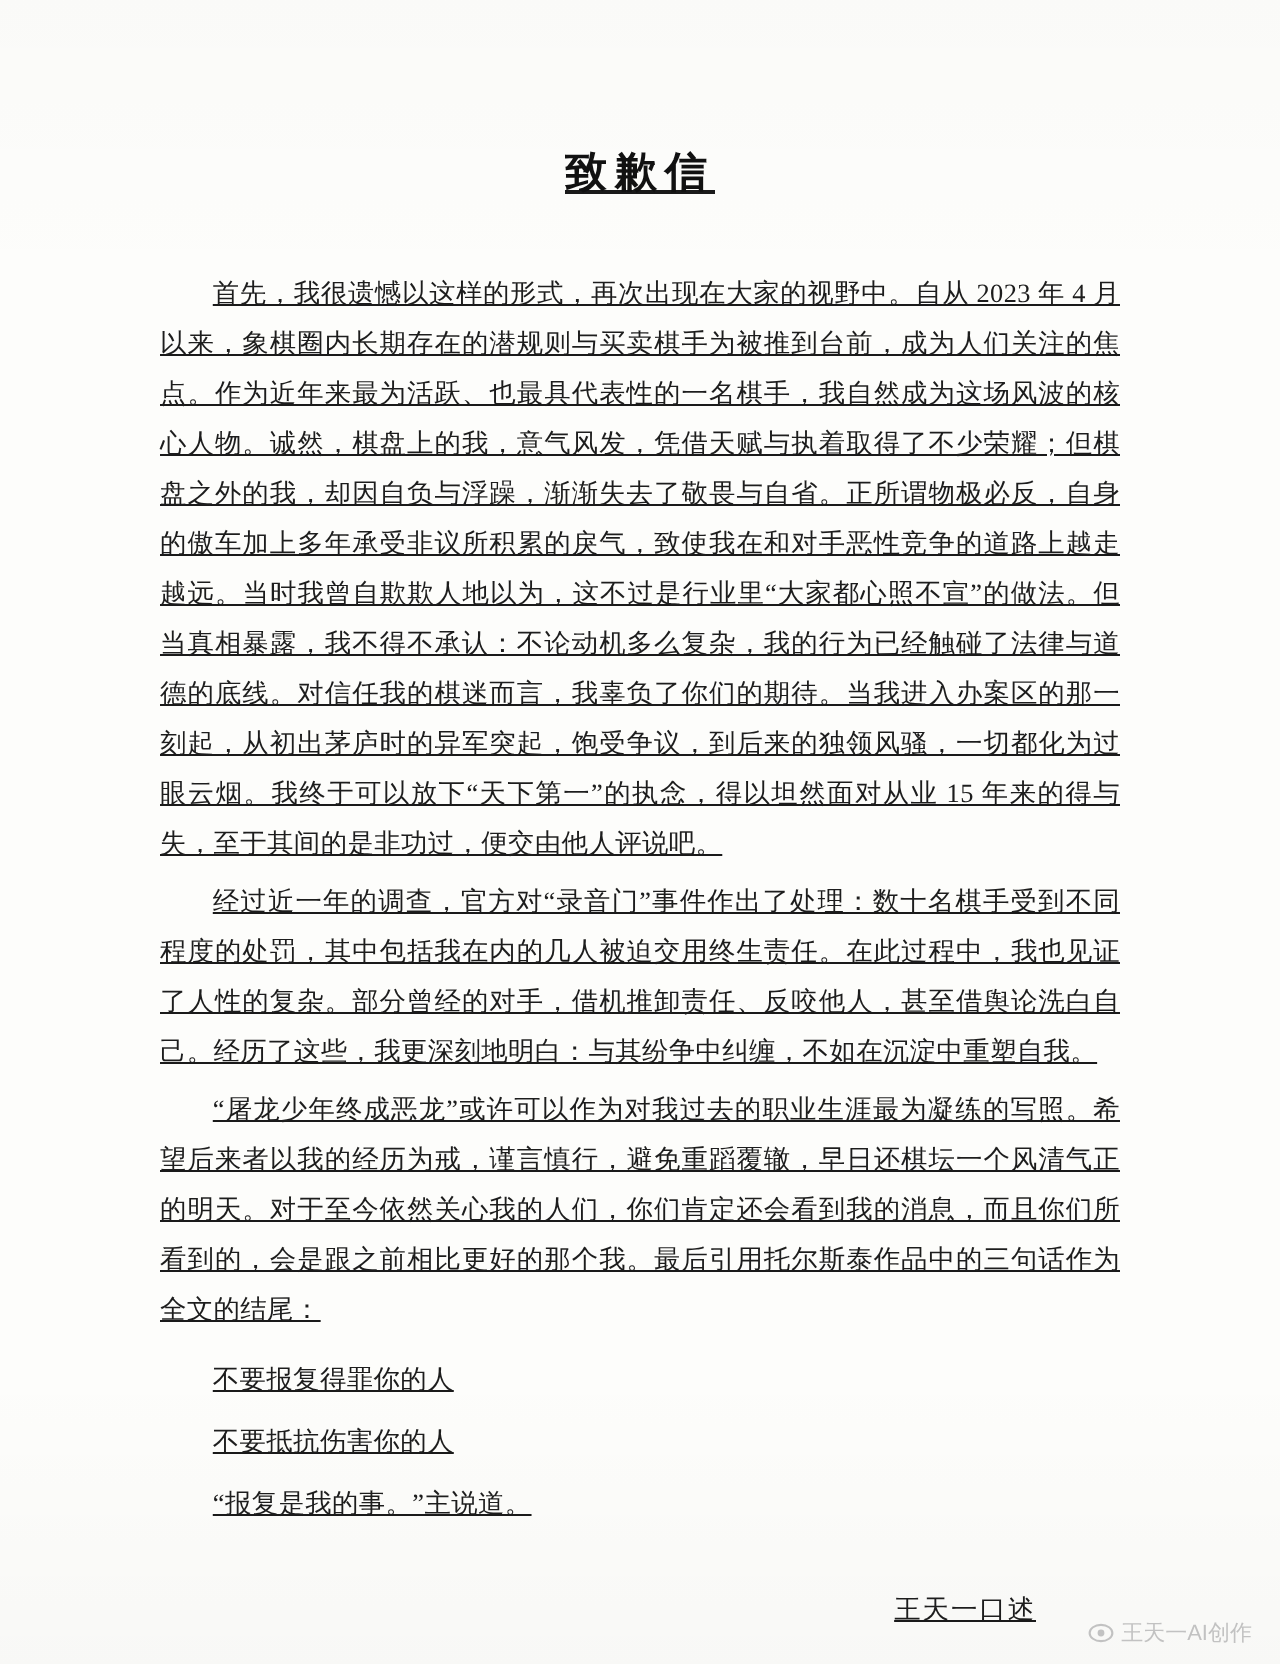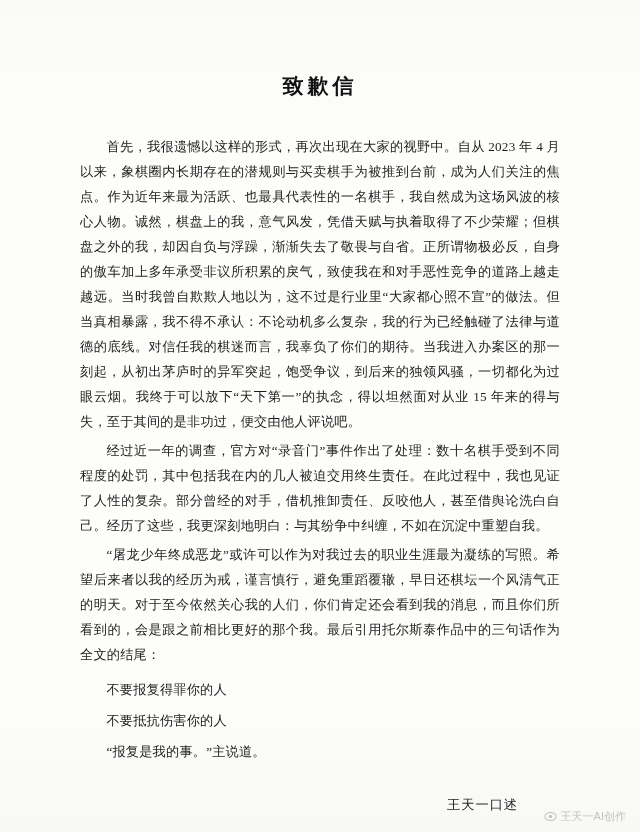--- a/index.html
+++ b/index.html
@@ -13,20 +13,21 @@
     font-family: "Liberation Serif", "DejaVu Serif", serif;
     color: #1a1a1a;
     position: relative;
     overflow: hidden;
   }
   .page {
     position: absolute;
     inset: 0;
     background: #fdfdfb;
     padding: 16px;
+    text-decoration: underline;
   }
   .doc-title {
     text-align: center;
     font-size: 21px;
     font-weight: bold;
     letter-spacing: 4px;
     margin-top: 56px;
     margin-bottom: 34px;
     color: #111;
   }

